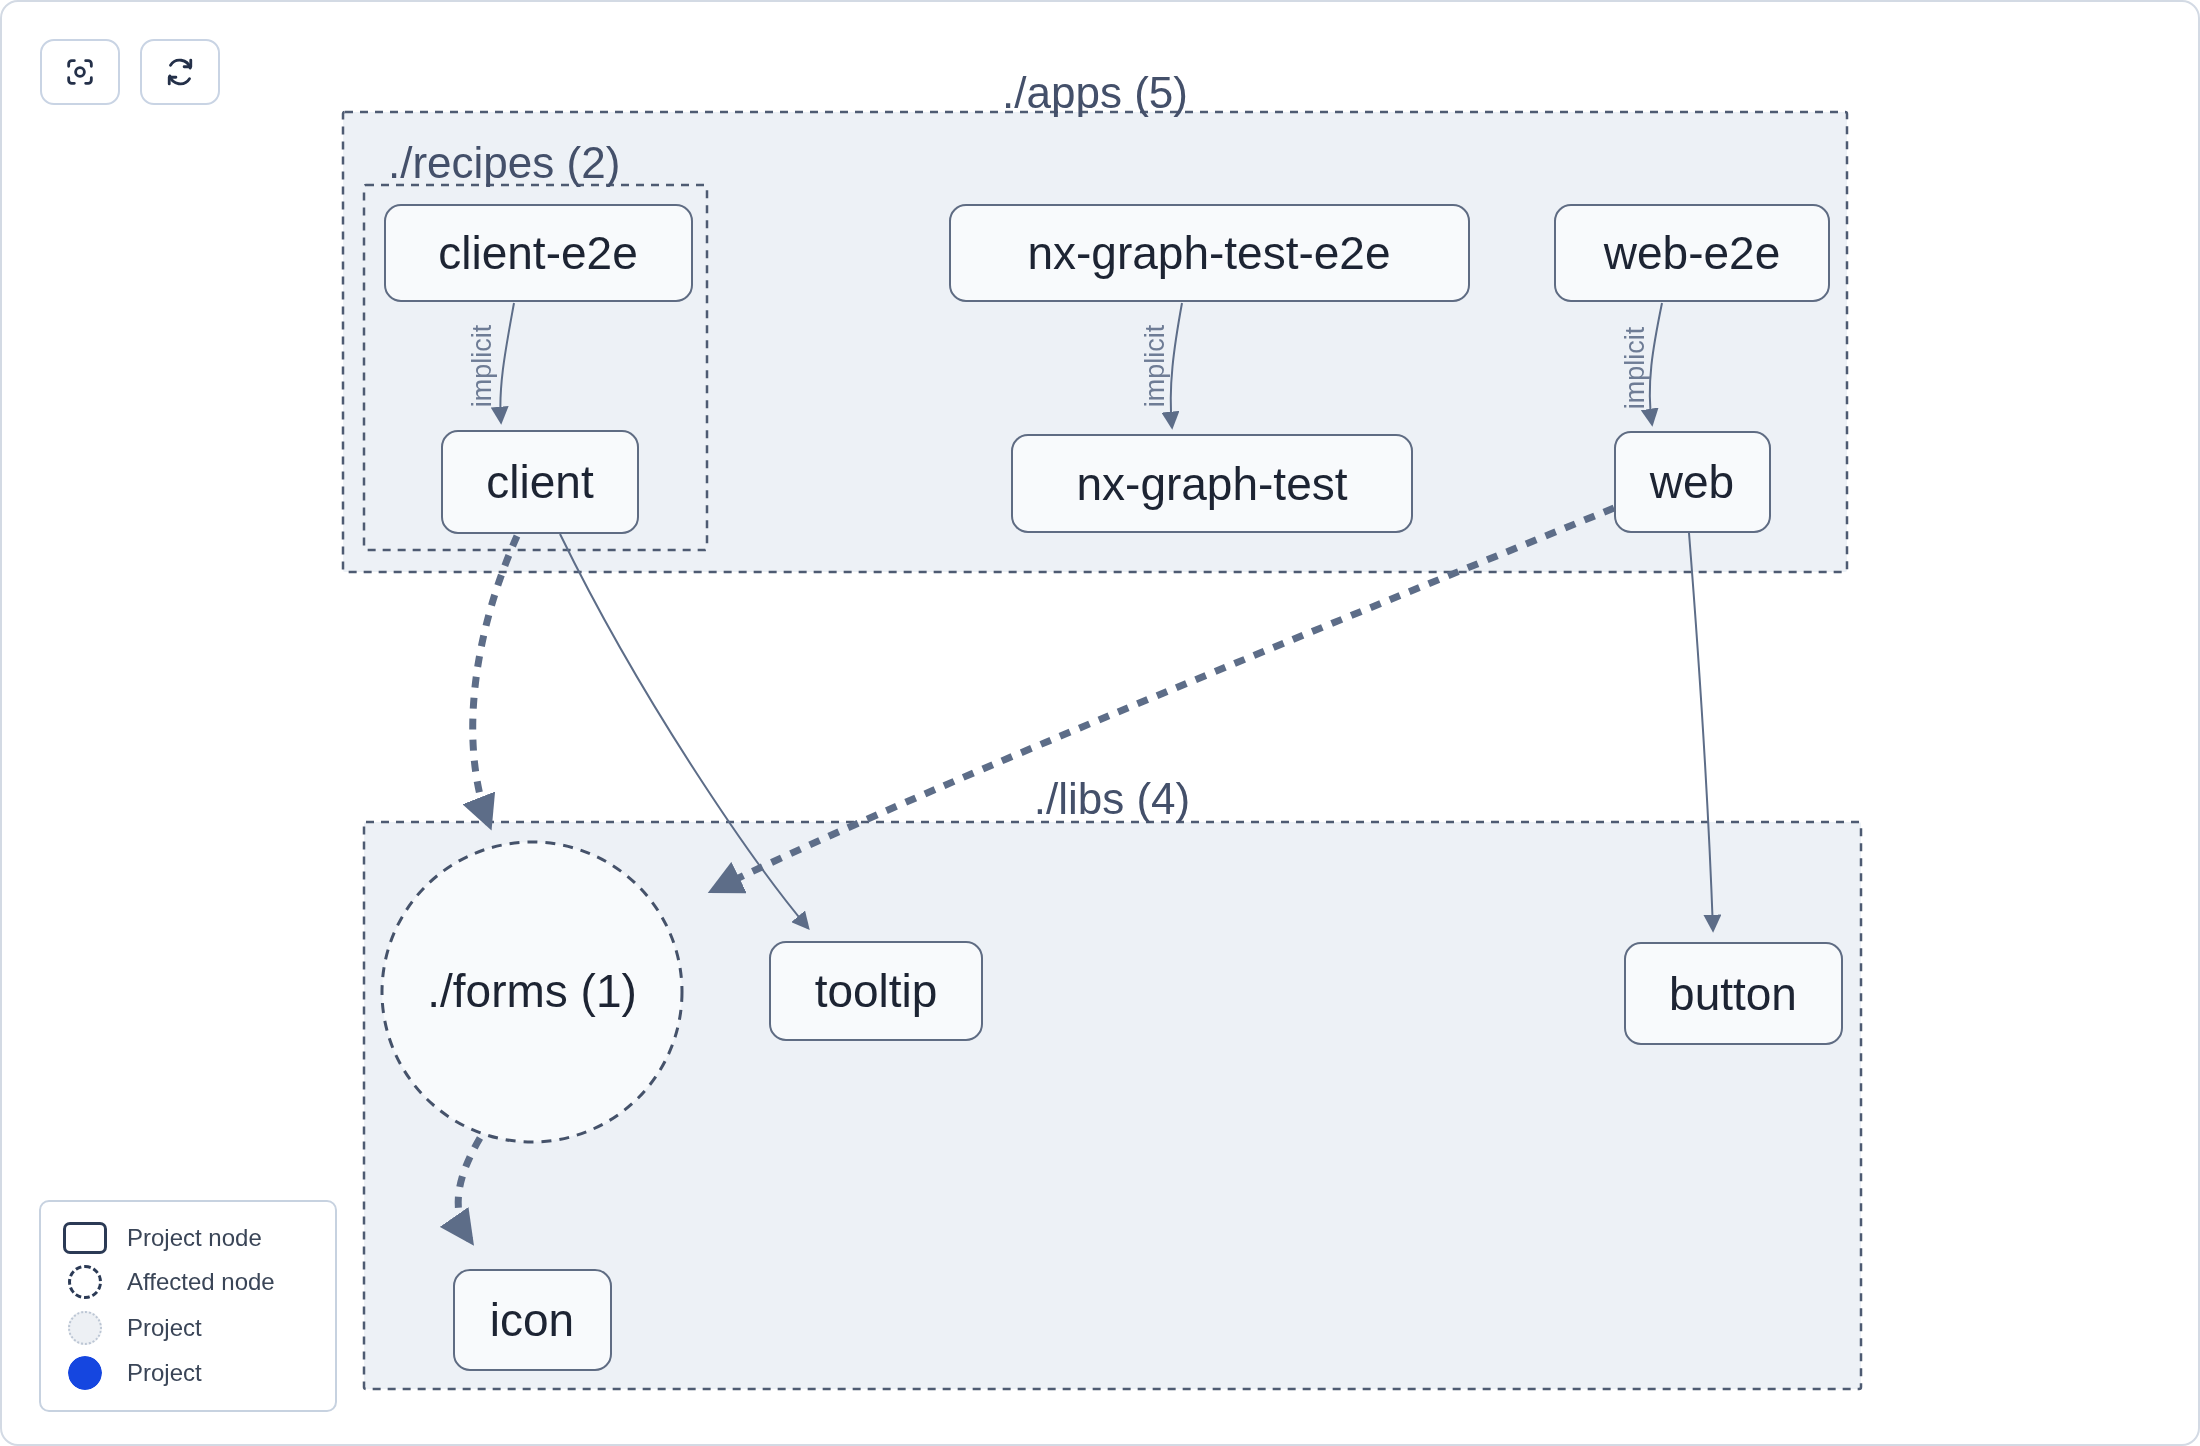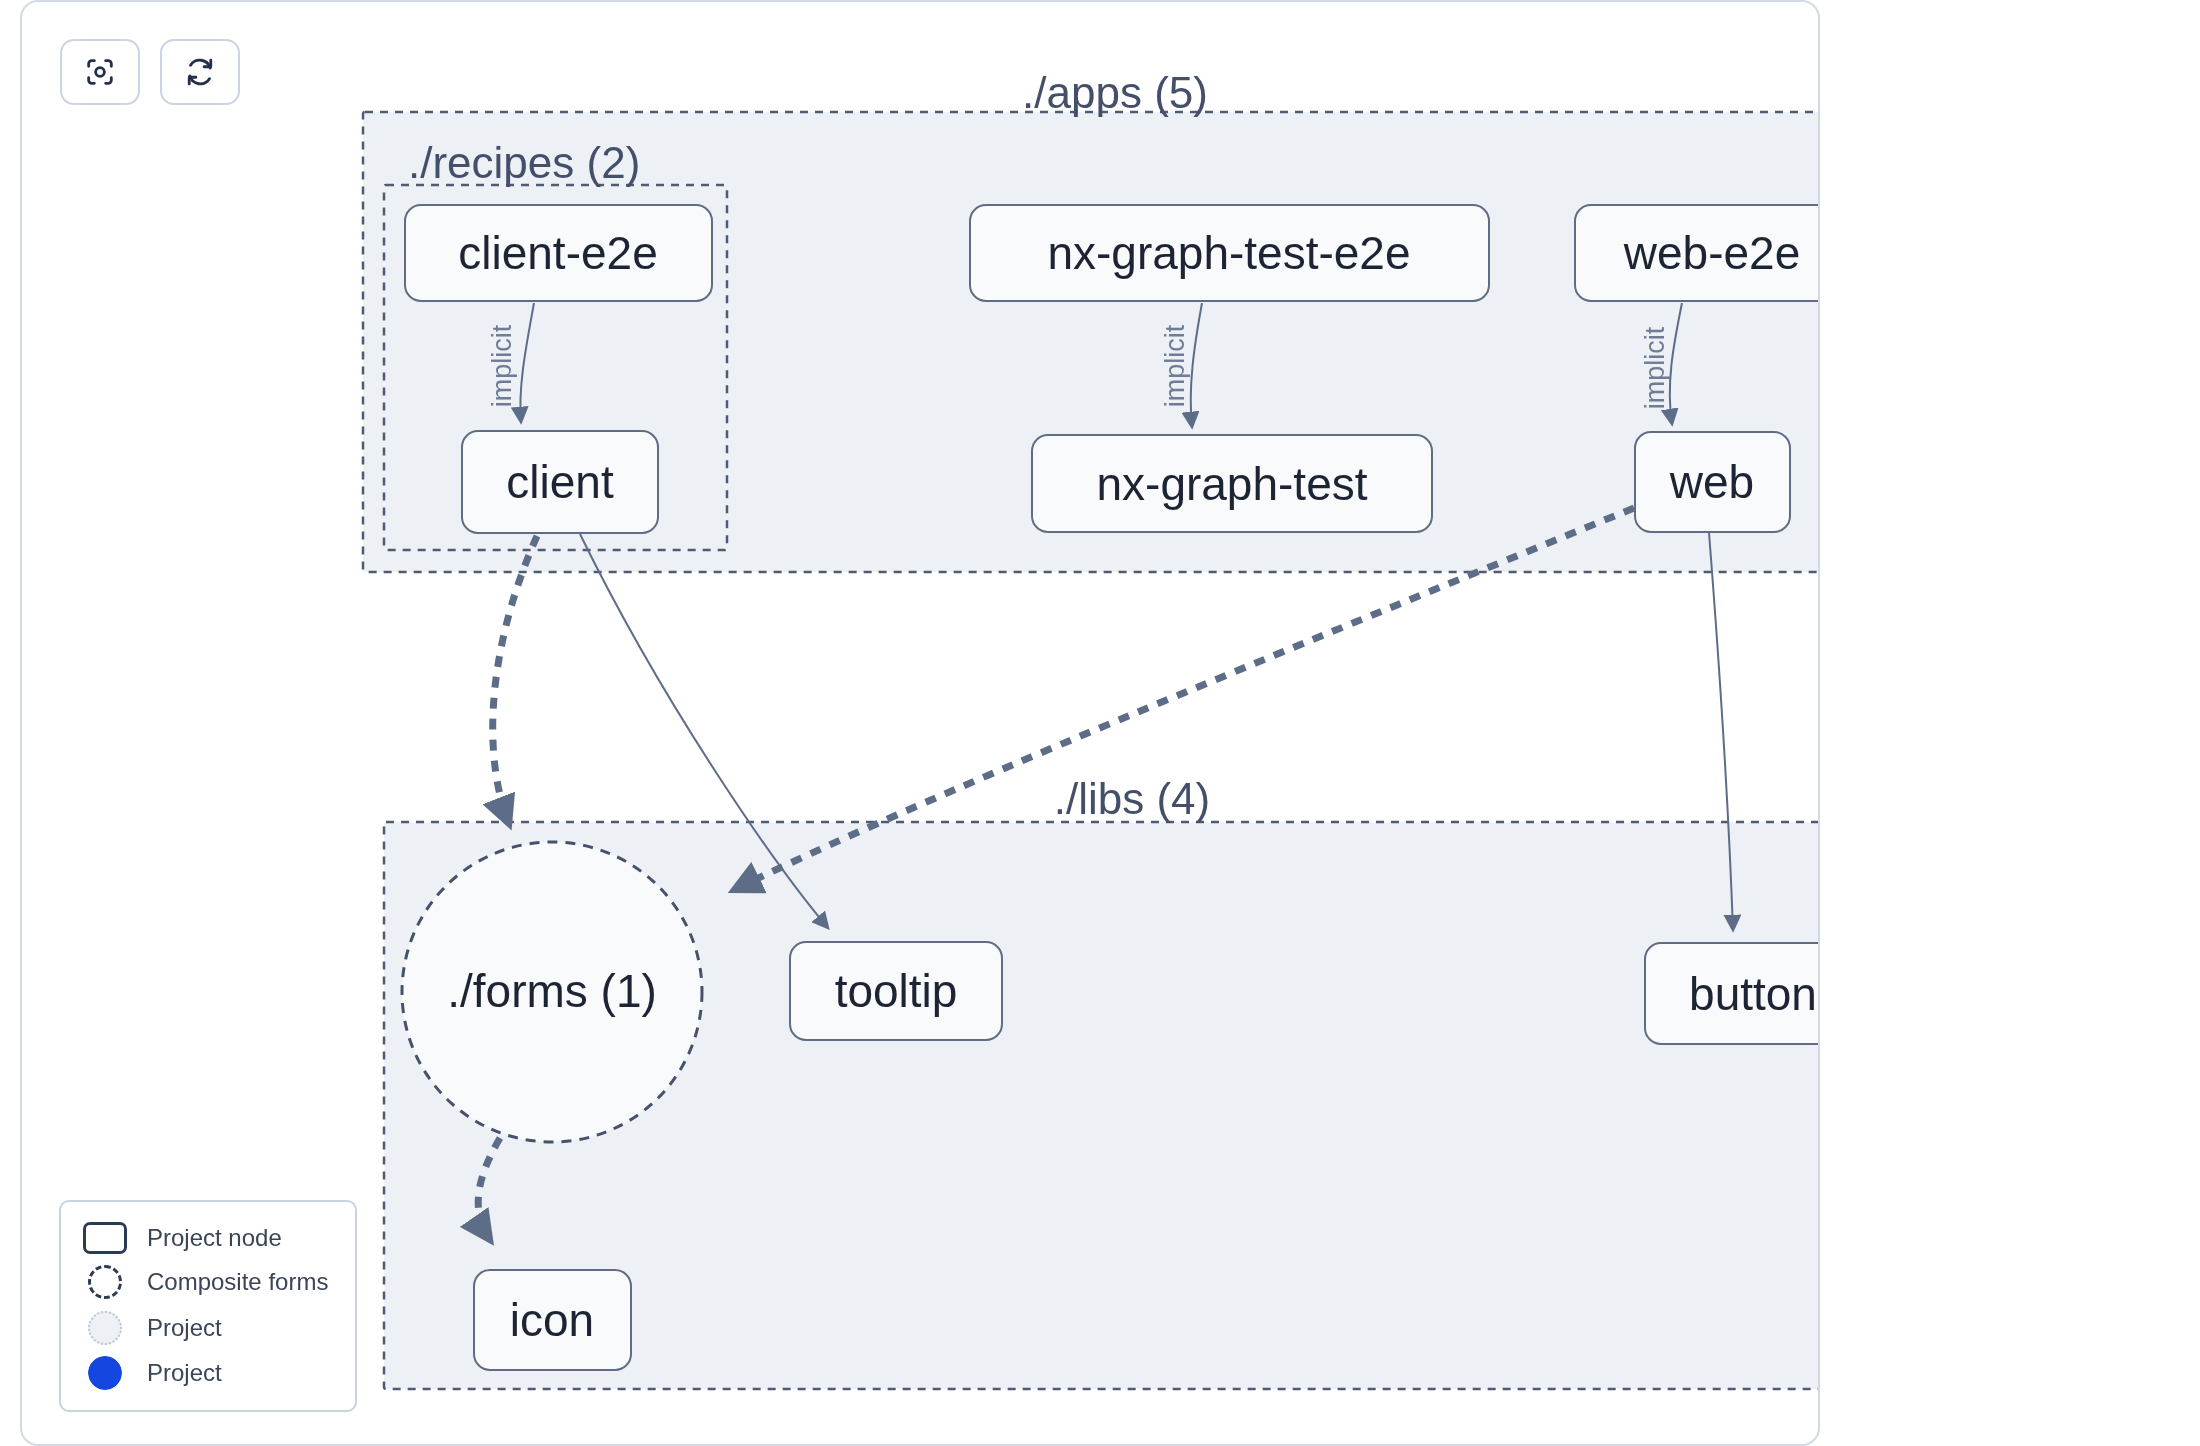--- a/index.html
+++ b/index.html
@@ -1,19 +1,19 @@
 <!DOCTYPE html>
 <html><head>
 <meta charset="utf-8">
 <style>
   html,body{margin:0;padding:0;background:#fff;}
   body{font-family:"Liberation Sans", sans-serif;}
   .app{
-    position:relative;width:1800px;height:1446px;background:#ffffff;
-    border:2px solid #d3dae4;border-radius:18px;box-sizing:border-box;overflow:hidden;margin-left:20px;
+    position:relative;width:2200px;height:1446px;background:#ffffff;
+    border:2px solid #d3dae4;border-radius:18px;box-sizing:border-box;overflow:hidden;
   }
   .toolbar{position:absolute;top:37px;left:38px;display:flex;gap:20px;z-index:5;}
   .tool-btn{
     width:80px;height:66px;background:#ffffff;border:2px solid #c9d4e4;border-radius:14px;
     display:flex;align-items:center;justify-content:center;cursor:pointer;padding:0;
   }
   .tool-btn svg{width:34px;height:34px;stroke:#243049;fill:none;stroke-width:2;stroke-linecap:round;stroke-linejoin:round;}
   .diagram{position:absolute;left:0;top:0;}
 
   
@@ -132,21 +132,21 @@
     <div class="legend-row">
       <div class="legend-swatch-cell">
           <div class="sw-project"></div>
         </div>
       <div class="legend-label">Project node</div>
     </div>
     <div class="legend-row">
       <div class="legend-swatch-cell">
           <div class="sw-composite"></div>
         </div>
-      <div class="legend-label">Composite forms</div>
+      <div class="legend-label">Affected node</div>
     </div>
     <div class="legend-row">
       <div class="legend-swatch-cell">
           <div class="sw-affected"></div>
         </div>
       <div class="legend-label">Project</div>
     </div>
     <div class="legend-row">
       <div class="legend-swatch-cell">
         <svg class="sw-touched" width="34" height="34">

